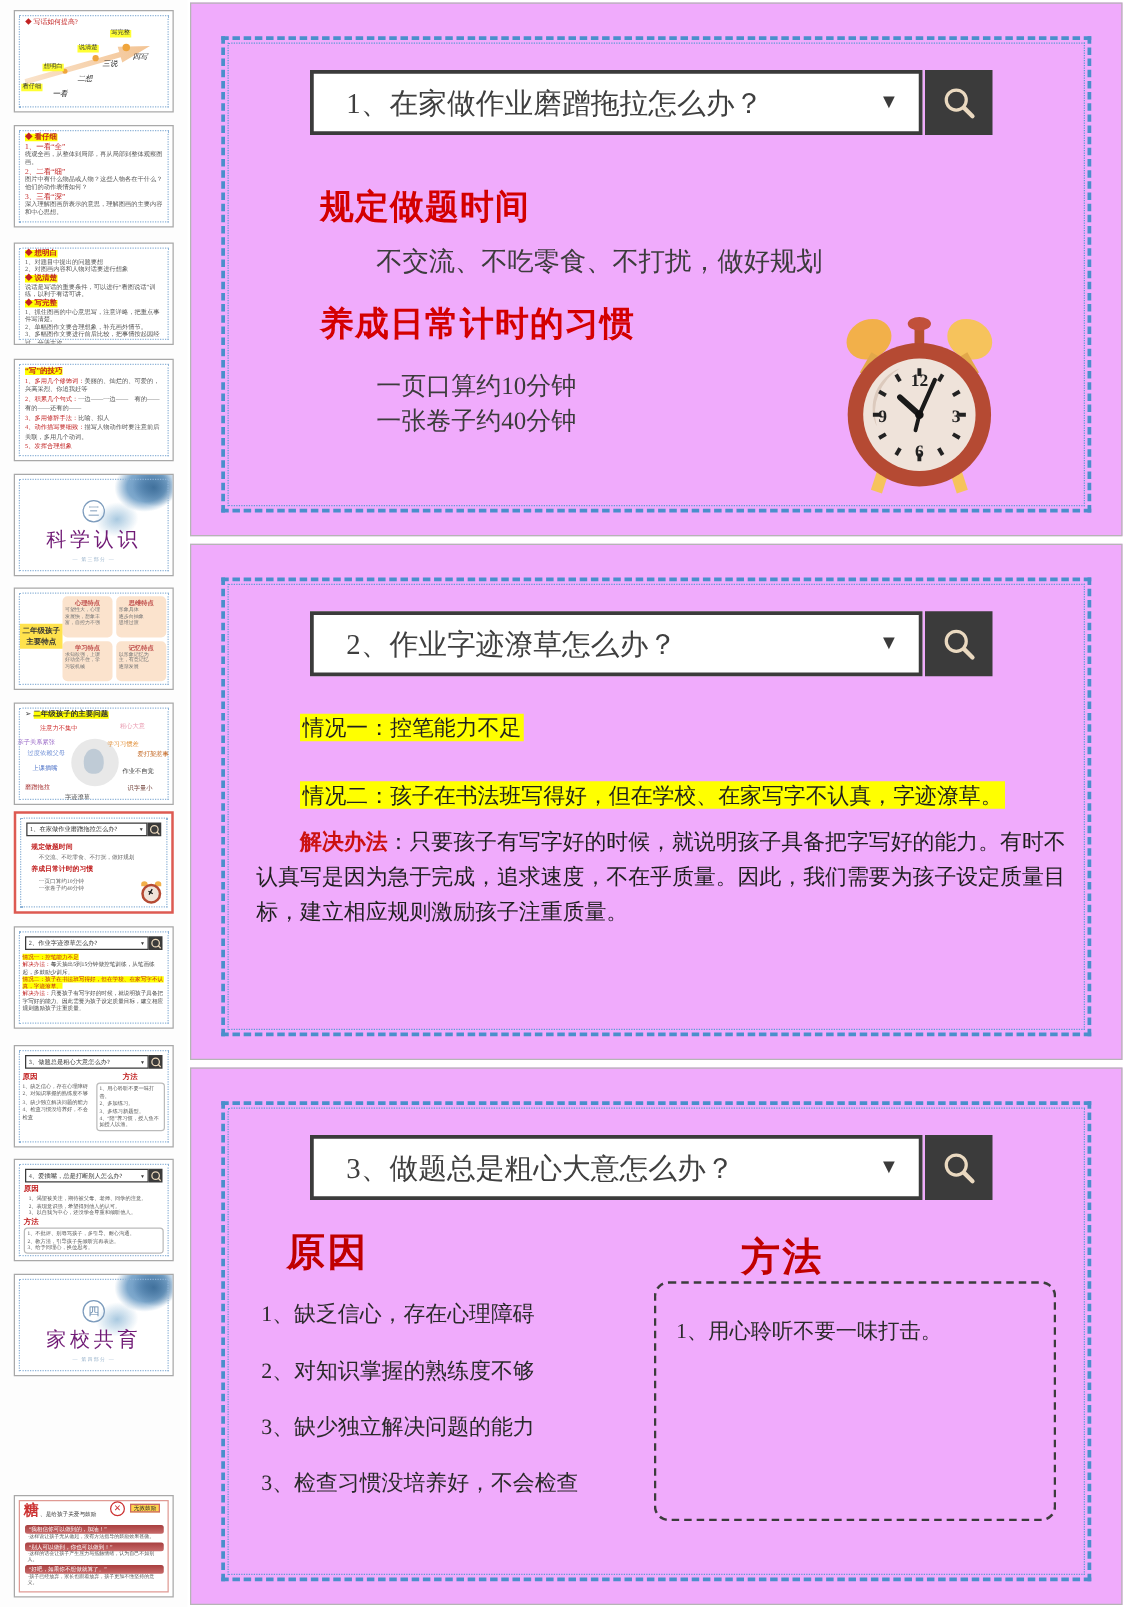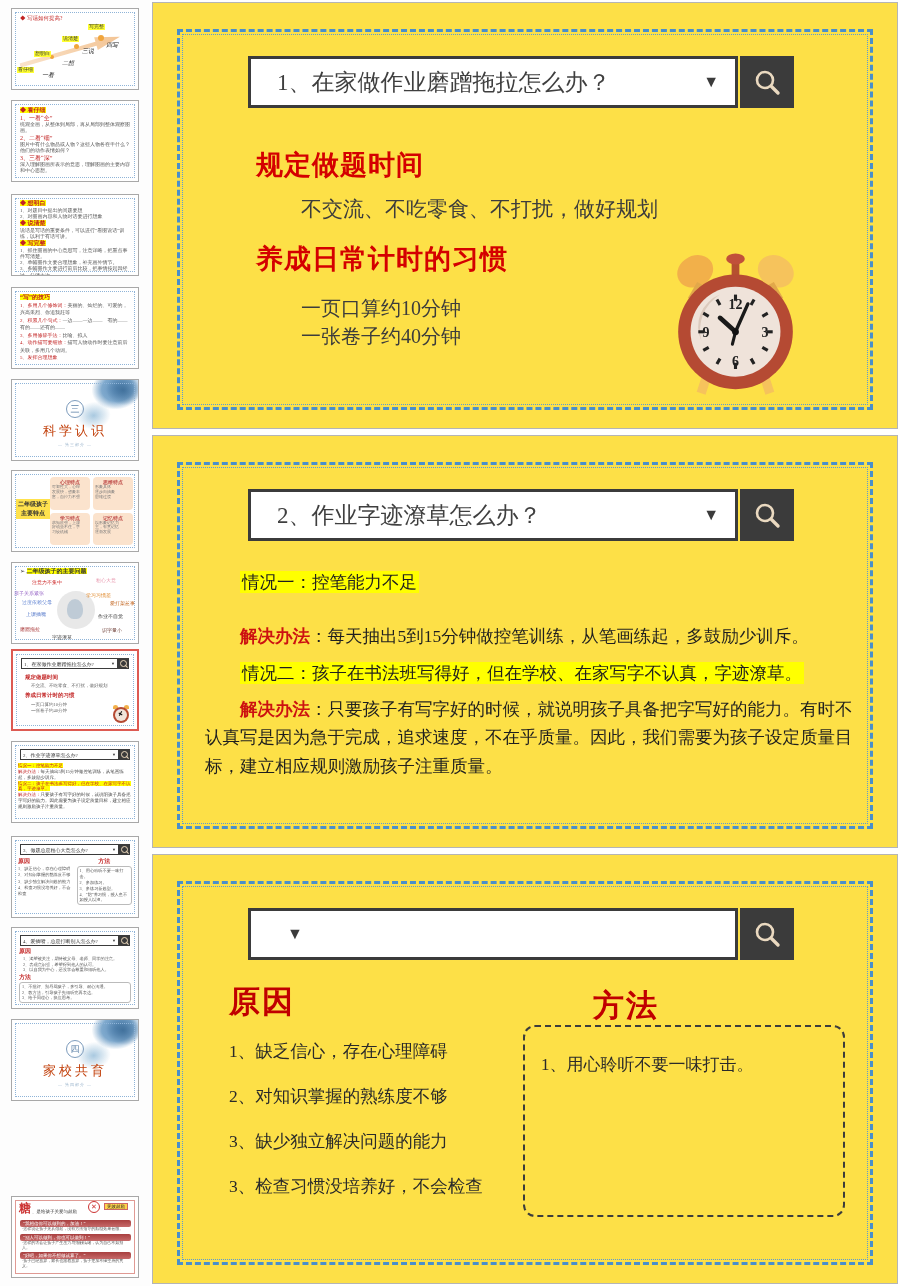--- a/index.html
+++ b/index.html
@@ -35,21 +35,21 @@
   
   .wc{position:absolute;right:-16px;top:-18px;width:88px;height:70px;transform:rotate(-10deg);
       border-radius:45% 55% 60% 40%;
       background:radial-gradient(closest-side at 60% 40%,#5e8fbc 0%,#7fa9cd 45%,rgba(127,169,205,0) 74%),
                  radial-gradient(closest-side at 28% 72%,#a9c9e0 0%,rgba(169,201,224,0) 70%);}
   .wc2{position:absolute;right:-8px;top:-10px;width:46px;height:40px;transform:rotate(18deg);
       border-radius:55% 45% 50% 50%;background:radial-gradient(closest-side,#41719c 0%,rgba(65,113,156,0) 75%);}
   .cover-c{position:absolute;left:0;right:0;top:20px;text-align:center;z-index:2;}
   .num-circ{width:16px;height:16px;line-height:16px;border:1px solid #7d9cbd;border-radius:50%;
             color:#5d82a8;font-size:9px;margin:0 auto;}
-  .cover-t{font-size:13px;letter-spacing:3px;color:#c2410c;margin-top:4px;}
+  .cover-t{font-size:16px;letter-spacing:3px;color:#701a75;margin-top:4px;}
   .cover-s{font-size:4px;color:#9ab4cc;margin-top:2px;letter-spacing:1px;}
   
   .feat-label{position:absolute;left:4px;top:28px;background:#ffe24d;font-size:6px;font-weight:bold;
               color:#333;padding:1px 2px;white-space:pre-line;z-index:2;text-align:center;}
   .feat-grid{position:absolute;left:38px;top:6px;right:5px;bottom:6px;display:grid;
              grid-template-columns:1fr 1fr;grid-gap:3px;}
   .feat-box{background:#fbe3cd;border-radius:4px;padding:2px 2px;overflow:hidden;}
   .feat-box b{display:block;color:#c0504d;font-size:5px;text-align:center;}
   .feat-box i{display:block;font-style:normal;font-size:4px;color:#777;white-space:pre-line;line-height:1.2;}
   
@@ -85,41 +85,41 @@
   .t14-sub{font-size:4.5px;color:#333;margin-left:1px;}
   .t14-x{position:absolute;left:76px;top:4px;width:10px;height:10px;border:1.5px solid #cc3333;
          border-radius:50%;color:#cc3333;font-size:7px;line-height:10px;text-align:center;z-index:2;}
   .t14-badge{position:absolute;left:92px;top:6px;background:#ffd34d;border:1px solid #cc6666;
              color:#222;font-size:4.5px;padding:0 2px;z-index:2;}
   .t14-bars{position:absolute;left:8px;right:7px;top:21px;z-index:2;}
   .t14-bar{background:linear-gradient(180deg,#a83f3f,#c76a6a);color:#fff;font-size:4.5px;
            padding:1px 3px;border-radius:2px;margin-top:2px;white-space:nowrap;overflow:hidden;}
   .t14-body{font-size:4px;color:#555;padding:0 2px;line-height:1.2;}
   
-  .card{position:absolute;left:152px;width:746px;background:#fde047;border:1px solid #b5b5b5;box-sizing:border-box;}
+  .card{position:absolute;left:152px;width:746px;background:#f0abfc;border:1px solid #b5b5b5;box-sizing:border-box;}
   #card1{top:2px;height:427px;} #card2{top:435px;height:413px;} #card3{top:854px;height:430px;}
   .frame{position:absolute;inset:26px 24px 18px 24px;border:3px dashed #4a8fcb;}
   .frame::before{content:"";position:absolute;inset:2px;border:1px dotted #5b9bd5;}
   .sb{position:absolute;left:95px;top:53px;width:546px;height:52px;display:flex;z-index:2;}
   .sb-input{flex:1;border:3px solid #3b3b3b;background:#fff;display:flex;align-items:center;
             justify-content:space-between;padding:0 16px 0 26px;font-size:23px;color:#3f3f3f;
             white-space:nowrap;overflow:hidden;}
   .sb-caret{color:#3b3b3b;font-size:16px;margin-left:10px;flex:none;}
   .sb-btn{width:54px;background:#3b3b3b;display:flex;align-items:center;justify-content:center;
           margin-left:2px;flex:none;cursor:pointer;}
   .h-red{position:absolute;color:#d40000;font-weight:bold;font-size:27px;letter-spacing:1px;z-index:2;}
   .p-gray{position:absolute;color:#3c3c3c;font-size:21px;z-index:2;}
   .s2-body{position:absolute;left:52px;right:44px;top:132px;font-size:17.5px;line-height:1.62;
            color:#1f1f1f;z-index:2;}
   .s2-body p{margin:0 0 8px;text-indent:2em;}
   .s2-body p.gap{margin-bottom:26px;}
   mark{background:#ffff00;color:inherit;padding:1px 2px;}
   .red-label{color:#cc1111;font-weight:bold;}
   .big-red{position:absolute;color:#c00000;font-weight:bold;font-size:31px;letter-spacing:2px;z-index:2;}
-  .rlist{position:absolute;left:56px;top:184px;width:320px;font-size:17.5px;color:#2a2a2a;z-index:2;margin-left:20px;}
+  .rlist{position:absolute;left:56px;top:184px;width:320px;font-size:17.5px;color:#2a2a2a;z-index:2;}
   .rlist p{margin:0 0 21px;}
   .mbox{position:absolute;left:370px;top:170px;width:322px;height:192px;border:2px dashed #3c3c3c;
         border-radius:12px;padding:14px 16px;box-sizing:border-box;font-size:17px;color:#2a2a2a;z-index:2;}
   .mbox p{margin:12px 0 13px;}
 </style>
 </head>
 <body>
 
 <div id="app">
 
@@ -435,30 +435,30 @@
       </div>
       <div class="sb-btn">
         <svg width="27" height="27" viewBox="0 0 27 27">
           <circle cx="11" cy="11" r="8" fill="none" stroke="#ead9c0" stroke-width="2.6"></circle>
           <line x1="17.5" y1="17.5" x2="24" y2="24" stroke="#ead9c0" stroke-width="3.4" stroke-linecap="round"></line>
         </svg>
       </div>
     </div>
     <div class="s2-body">
       <p class="gap"><mark>情况一：控笔能力不足</mark></p>
-      <p><span class="red-label">解决办法</span><span>：每天抽出5到15分钟做控笔训练，从笔画练起，多鼓励少训斥。</span></p>
       <p><mark>情况二：孩子在书法班写得好，但在学校、在家写字不认真，字迹潦草。</mark></p>
       <p><span class="red-label">解决办法</span><span>：只要孩子有写字好的时候，就说明孩子具备把字写好的能力。有时不认真写是因为急于完成，追求速度，不在乎质量。因此，我们需要为孩子设定质量目标，建立相应规则激励孩子注重质量。</span></p>
     </div>
   </div>
 
   <div class="card" id="card3">
     <div class="frame"></div>
     <div class="sb">
       <div class="sb-input">
+        <span>3、做题总是粗心大意怎么办？</span>
         <span class="sb-caret">▼</span>
       </div>
       <div class="sb-btn">
         <svg width="27" height="27" viewBox="0 0 27 27">
           <circle cx="11" cy="11" r="8" fill="none" stroke="#ead9c0" stroke-width="2.6"></circle>
           <line x1="17.5" y1="17.5" x2="24" y2="24" stroke="#ead9c0" stroke-width="3.4" stroke-linecap="round"></line>
         </svg>
       </div>
     </div>
     <div class="big-red" style="left:76px;top:126px">原因</div>

